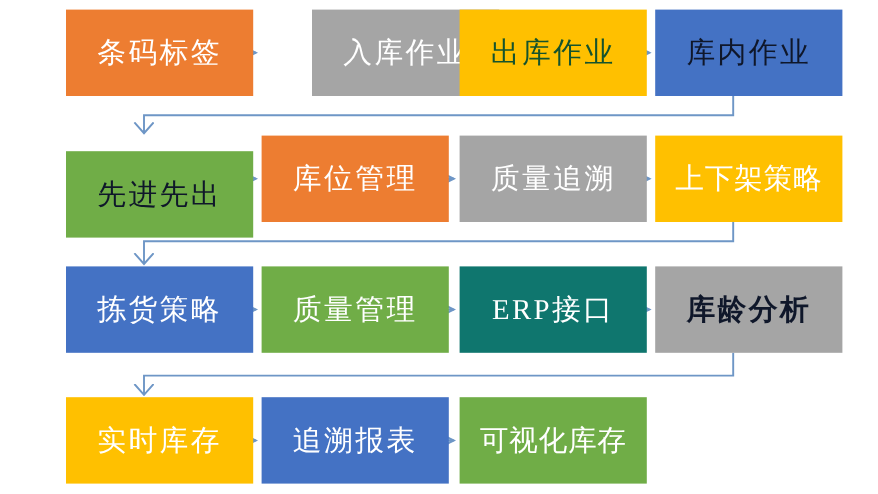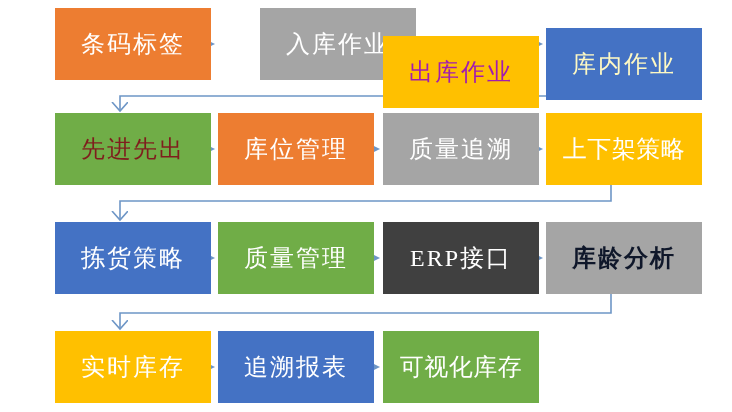--- a/index.html
+++ b/index.html
@@ -78,47 +78,47 @@
     <path class="elbow-line" d="M611 185 L611 201 L120 201 L120 220" marker-end="url(#vee)"></path>
     <path class="elbow-line" d="M611 294 L611 313 L120 313 L120 329" marker-end="url(#vee)"></path>
   </svg>
 
   <div class="box r1 c1" style="background-color: rgb(237, 125, 49); color: rgb(255, 255, 255);">
     <span>条码标签</span>
   </div>
   <div class="box r1 c2" style="background-color: rgb(165, 165, 165); color: rgb(255, 255, 255); margin-left: 42px;">
     <span>入库作业</span>
   </div>
-  <div class="box r1 c3" style="background-color: rgb(255, 192, 0); color: #a21caf; margin-top: 28px;">
+  <div class="box r1 c3" style="background-color: rgb(255, 192, 0); color: #14532d;">
     <span>出库作业</span>
   </div>
-  <div class="box r1 c4" style="background-color: rgb(68, 114, 196); color: #fef9c3; margin-top: 20px;">
+  <div class="box r1 c4" style="background-color: rgb(68, 114, 196); color: #0f172a;">
     <span>库内作业</span>
   </div>
 
-  <div class="box r2 c1" style="background-color: rgb(112, 173, 71); color: #7f1d1d;">
+  <div class="box r2 c1" style="background-color: rgb(112, 173, 71); color: #0f172a; margin-top: 13px;">
     <span>先进先出</span>
   </div>
   <div class="box r2 c2" style="background-color: rgb(237, 125, 49); color: rgb(255, 255, 255);">
     <span>库位管理</span>
   </div>
   <div class="box r2 c3" style="background-color: rgb(165, 165, 165); color: rgb(255, 255, 255);">
     <span>质量追溯</span>
   </div>
   <div class="box r2 c4 wide-text" style="background-color: rgb(255, 192, 0); color: rgb(255, 255, 255);">
     <span>上下架策略</span>
   </div>
 
   <div class="box r3 c1" style="background-color: rgb(68, 114, 196); color: rgb(255, 255, 255);">
     <span>拣货策略</span>
   </div>
   <div class="box r3 c2" style="background-color: rgb(112, 173, 71); color: rgb(255, 255, 255);">
     <span>质量管理</span>
   </div>
-  <div class="box r3 c3" style="background-color: #404040; color: rgb(255, 255, 255); text-align: center;">
+  <div class="box r3 c3" style="background-color: #0f766e; color: rgb(255, 255, 255); text-align: center;">
     <span>ERP接口</span>
   </div>
   <div class="box r3 c4" style="background-color: rgb(165, 165, 165); color: #0f172a; font-weight: bold;">
     <span>库龄分析</span>
   </div>
 
   <div class="box r4 c1" style="background-color: rgb(255, 192, 0); color: rgb(255, 255, 255);">
     <span>实时库存</span>
   </div>
   <div class="box r4 c2" style="background-color: rgb(68, 114, 196); color: rgb(255, 255, 255);">

